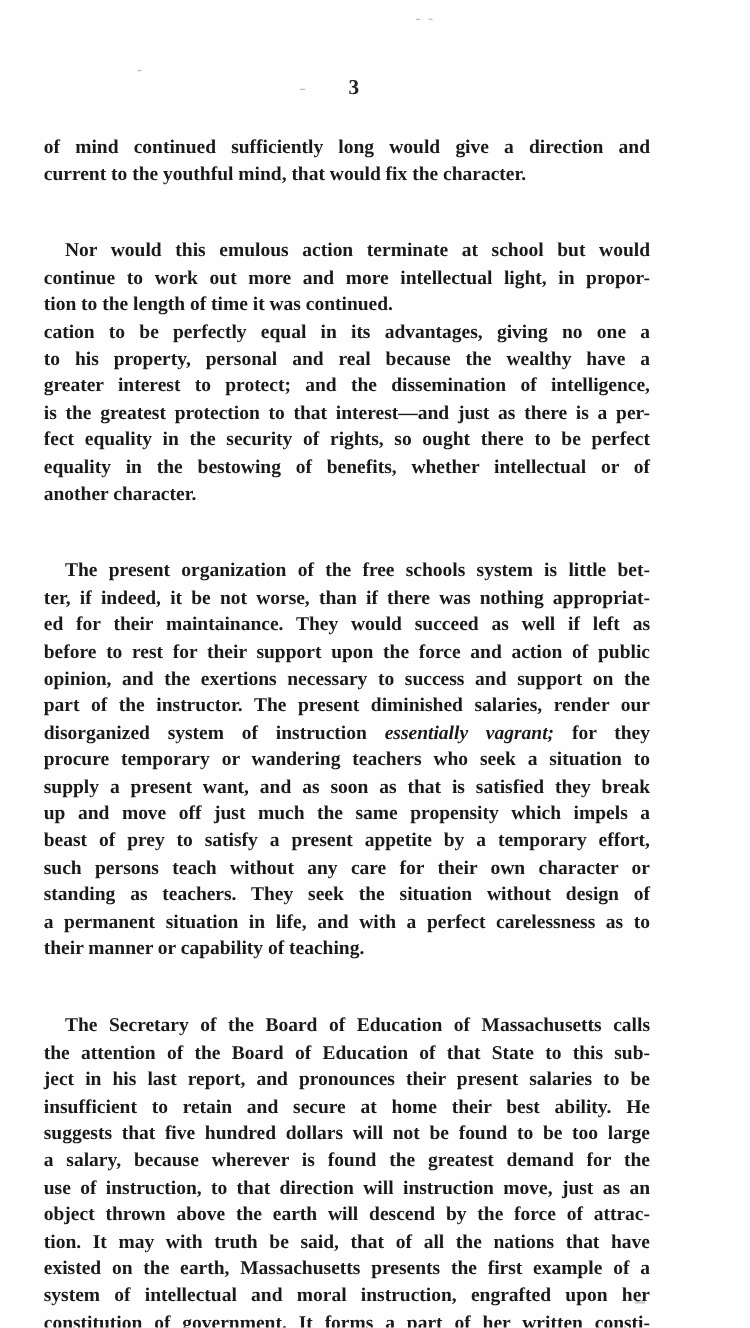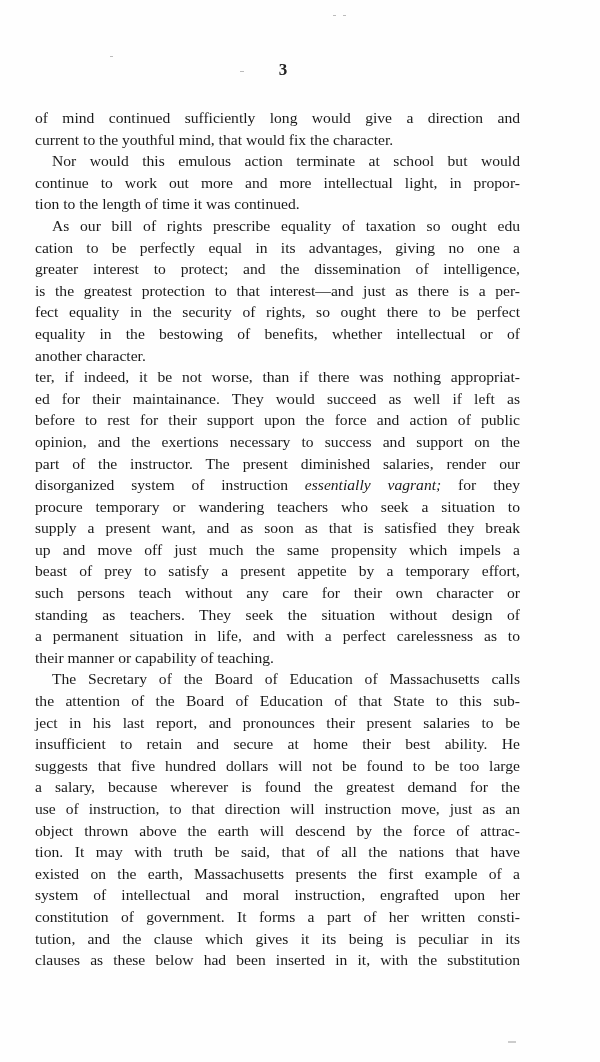--- a/index.html
+++ b/index.html
@@ -13,51 +13,52 @@
     position: absolute; top: 60px; left: 0; width: 566px; text-align: center;
     font-size: 17px; font-weight: bold; color: #222;
   }
   .speck { position: absolute; background: #bbb; height: 1px; }
   .text-block {
     position: absolute; left: 35px; top: 107px; width: 485px;
     font-size: 15.6px; line-height: 21.6px; text-align: justify;
   }
   .line {
     display: block; white-space: nowrap; text-align: justify;
-    text-align-last: justify; height: 21.6px; overflow: visible;
+    text-align-last: justify; height: 21.6px; overflow: visible; font-weight: bold;
   }
   .line.last { text-align-last: left; }
-  .line.indent { padding-left: 17px; }
+  .line.indent { padding-left: 17px; margin-top: 40px; }
   em { font-style: italic; }
 </style>
 </head>
 <body>
 
 <div class="page">
   <span class="speck" style="left:333px;top:15px;width:3px;"></span>
   <span class="speck" style="left:343px;top:15px;width:3px;"></span>
   <span class="speck" style="left:110px;top:56px;width:3px;"></span>
   <span class="speck" style="left:240px;top:71px;width:4px;"></span>
   <span class="speck" style="left:508px;top:1041px;width:8px;height:2px;background:#ccc;"></span>
 
   <div class="page-number">3</div>
 
   <div class="text-block" id="text-block">
       <span class="line">of mind continued sufficiently long would give a direction and</span>
       <span class="line last">current to the youthful mind, that would fix the character.</span>
       <span class="line indent">Nor would this emulous action terminate at school but would</span>
       <span class="line">continue to work out more and more intellectual light, in propor-</span>
       <span class="line last">tion to the length of time it was continued.</span>
-      <span class="line indent">As our bill of rights prescribe equality of taxation so ought edu</span>
       <span class="line">cation to be perfectly equal in its advantages, giving no one a</span>
+      <span class="line">to his property, personal and real because the wealthy have a</span>
       <span class="line">greater interest to protect; and the dissemination of intelligence,</span>
       <span class="line">is the greatest protection to that interest—and just as there is a per-</span>
       <span class="line">fect equality in the security of rights, so ought there to be perfect</span>
       <span class="line">equality in the bestowing of benefits, whether intellectual or of</span>
       <span class="line last">another character.</span>
+      <span class="line indent">The present organization of the free schools system is little bet-</span>
       <span class="line">ter, if indeed, it be not worse, than if there was nothing appropriat-</span>
       <span class="line">ed for their maintainance.   They would succeed as well if left as</span>
       <span class="line">before to rest for their support upon the force and action of public</span>
       <span class="line">opinion, and the exertions necessary to success and support on the</span>
       <span class="line">part of the instructor.   The present diminished salaries, render our</span>
       <span class="line"><span>disorganized system of instruction </span><em>essentially vagrant;</em><span> for they</span></span>
       <span class="line">procure temporary or wandering teachers who seek a situation to</span>
       <span class="line">supply a present want, and as soon as that is satisfied they break</span>
       <span class="line">up and move off just much the same propensity which impels a</span>
       <span class="line">beast of prey to satisfy a present appetite by a temporary effort,</span>

